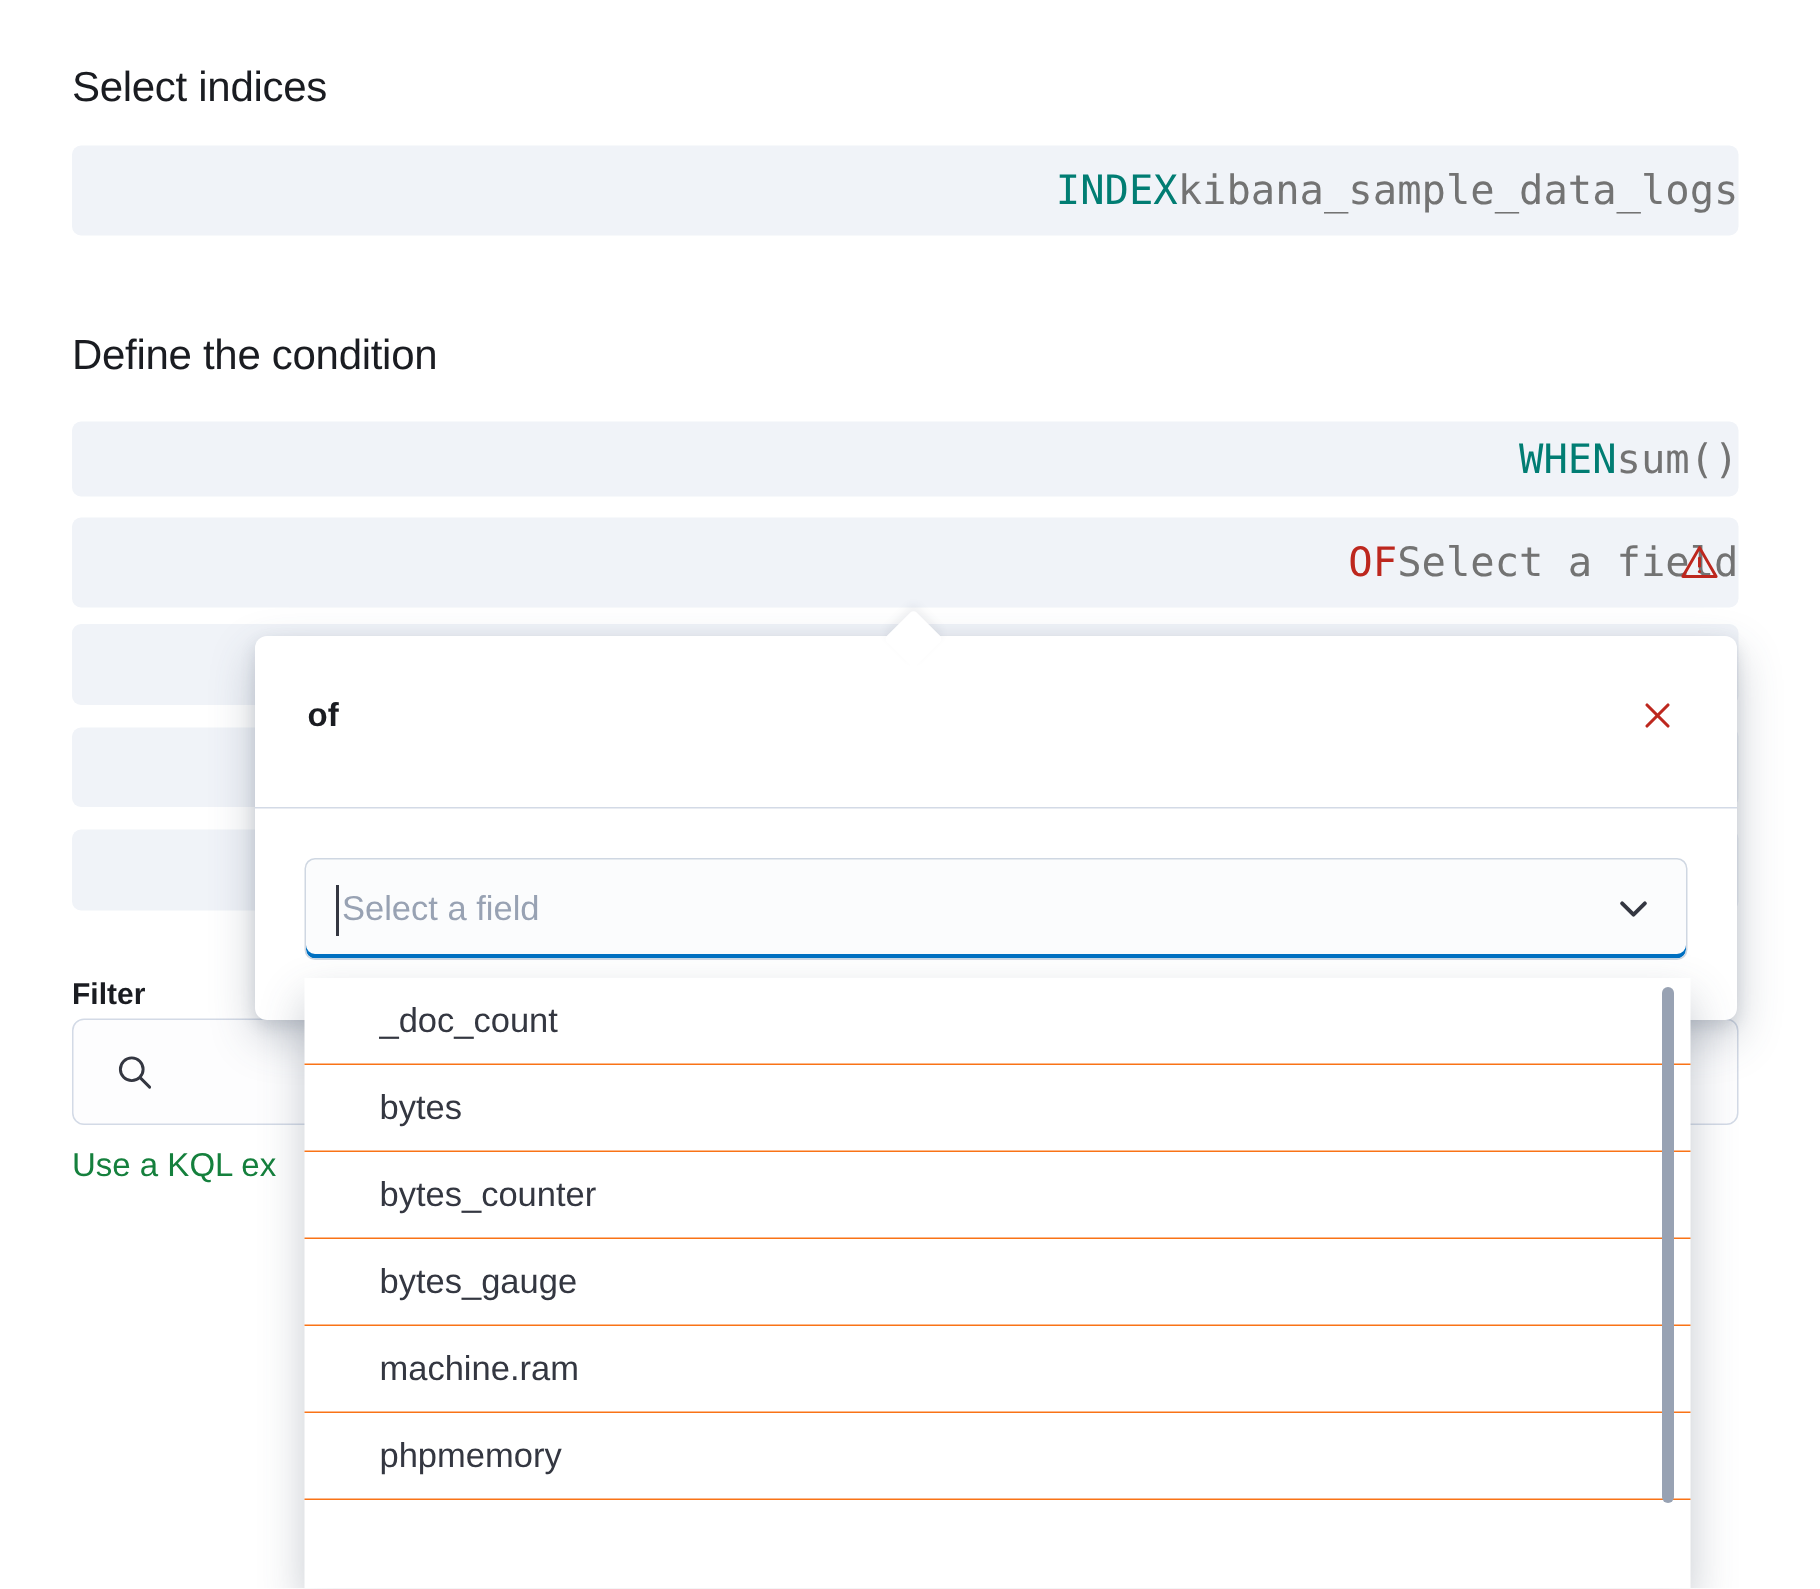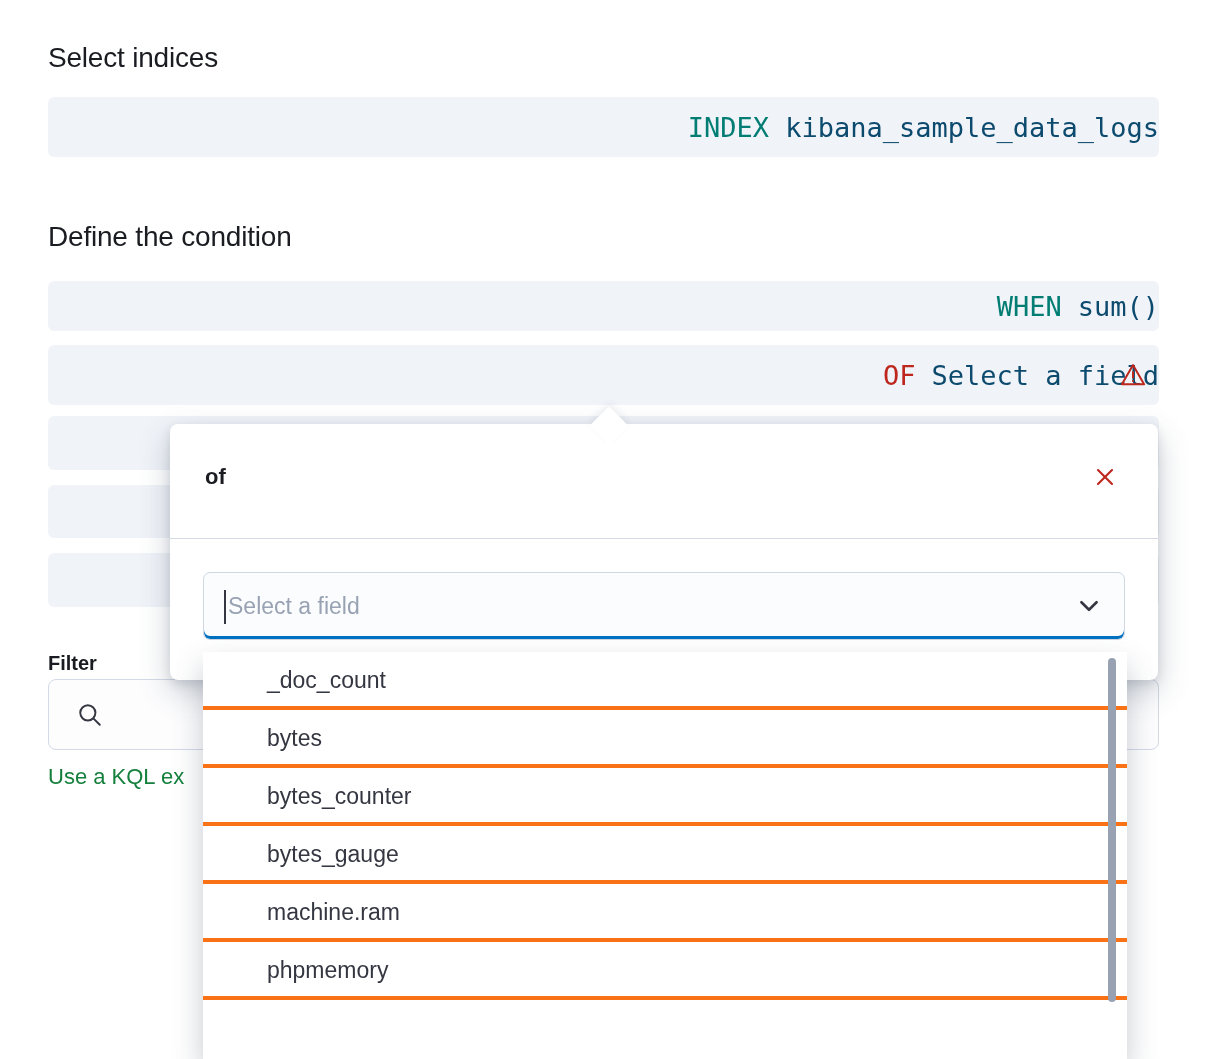--- a/index.html
+++ b/index.html
@@ -18,21 +18,21 @@
     font-family:"DejaVu Sans Mono",monospace;font-size:27px;box-sizing:border-box;justify-content:flex-end;
   }
   .e1{top:97px;height:60px;}
   .e2{top:281px;height:50px;}
   .e3{top:345px;height:60px;}
   .e4{top:416px;height:54px;}
   .e5{top:485px;height:53px;padding-left:88px;}
   .e6{top:553px;height:54px;padding-left:24px;}
   .desc{width:226px;text-align:right;color:#017d73;white-space:pre;}
   .desc.red{color:#bd271e;}
-  .val{margin-left:16px;color:#0c4a6e;white-space:pre;}
+  .val{color:#737373;white-space:pre;}
   .frag{color:#017d73;white-space:pre;}
   .warn{position:absolute;right:12px;top:50%;transform:translateY(-50%);display:flex;}
 
   
   .filter-label{position:absolute;left:48px;top:652px;font-size:20px;font-weight:700;color:#1a1c21;}
   .search{
     position:absolute;left:48px;top:679px;width:1111px;height:71px;box-sizing:border-box;
     background:#fdfdfe;border:1px solid #d3dae6;border-radius:8px;cursor:text;
   }
   .search-icon{position:absolute;left:28px;top:50%;transform:translateY(-50%);display:flex;}
@@ -61,22 +61,22 @@
   .caret{position:absolute;left:20px;top:17px;width:2px;height:34px;background:#343741;}
   .ph{position:absolute;left:24px;top:50%;transform:translateY(-50%);font-size:23px;color:#98a2b3;white-space:pre;}
   .chev{position:absolute;right:22px;top:50%;transform:translateY(-50%);display:flex;cursor:pointer;}
 
   
   .listbox{
     position:absolute;left:203px;top:652px;width:924px;height:407px;background:#fff;z-index:20;
     box-shadow:0 14px 28px rgba(65,78,101,.3);
   }
   .option{
-    height:58px;line-height:57px;padding-left:64px;font-size:23px;color:#343741;
-    border-bottom:4px solid #f97316;box-sizing:border-box;cursor:pointer;white-space:pre;
+    height:58px;line-height:57px;padding-left:50px;font-size:23px;color:#343741;
+    border-bottom:1px solid #f97316;box-sizing:border-box;cursor:pointer;white-space:pre;
   }
   .sb{position:absolute;right:11px;top:6px;width:8px;height:344px;background:#98a2b3;border-radius:4px;cursor:grab;}
 </style>
 </head>
 <body>
 
 <div class="screen">
 
   <div class="h2 sel">Select indices</div>
 

